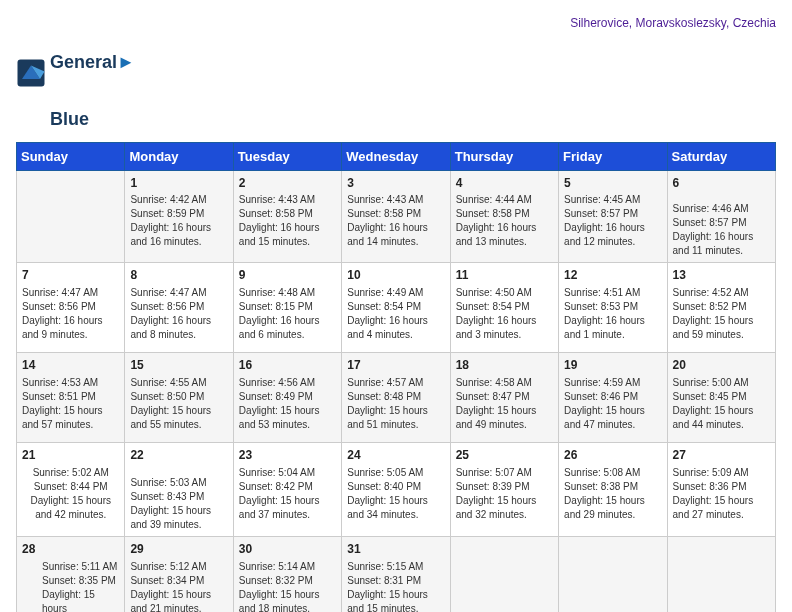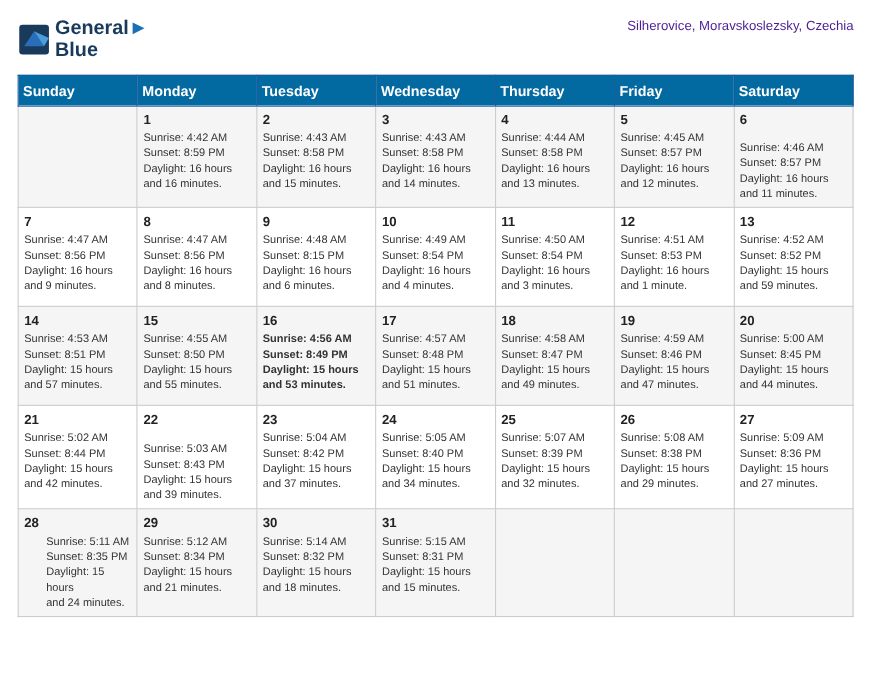--- a/index.html
+++ b/index.html
@@ -19,20 +19,21 @@
     .logo {
       display: flex;
       align-items: center;
       gap: 4px;
     }
     .logo-text {
       font-size: 18px;
       font-weight: bold;
       color: #1a3a5c;
       line-height: 1.1;
+      margin-top: 37px;
     }
     .logo-text .blue { color: #1a6fb5; }
     .logo-icon {
       width: 30px;
       height: 30px;
     }
     .title-block {
       text-align: right;
     }
     .month-title {
@@ -43,21 +44,21 @@
     .location {
       font-size: 12px;
       color: #4c1d95;
     }
     table {
       width: 100%;
       border-collapse: collapse;
       font-size: 11px;
     }
     thead th {
-      background-color: #0369a1;
+      background-color: #1d4ed8;
       color: #fff;
       padding: 6px 4px;
       text-align: left;
       font-size: 13px;
       font-weight: bold;
       border: 1px solid #1a5ca0;
     }
     tbody td {
       border: 1px solid #ccc;
       vertical-align: top;
@@ -225,21 +226,21 @@
         </td>
         <td>
           <span class="day-num">15</span>
           <div class="day-info" style="white-space: pre-line;">Sunrise: 4:55 AM
 Sunset: 8:50 PM
 Daylight: 15 hours
 and 55 minutes.</div>
         </td>
         <td>
           <span class="day-num">16</span>
-          <div class="day-info" style="white-space: pre-line; font-weight: bold;">Sunrise: 4:56 AM
+          <div class="day-info" style="white-space: pre-line;">Sunrise: 4:56 AM
 Sunset: 8:49 PM
 Daylight: 15 hours
 and 53 minutes.</div>
         </td>
         <td>
           <span class="day-num">17</span>
           <div class="day-info" style="white-space: pre-line;">Sunrise: 4:57 AM
 Sunset: 8:48 PM
 Daylight: 15 hours
 and 51 minutes.</div>
@@ -262,21 +263,21 @@
           <span class="day-num">20</span>
           <div class="day-info" style="white-space: pre-line;">Sunrise: 5:00 AM
 Sunset: 8:45 PM
 Daylight: 15 hours
 and 44 minutes.</div>
         </td>
       </tr>
       <tr>
         <td>
           <span class="day-num">21</span>
-          <div class="day-info" style="white-space: pre-line;">Sunrise: 5:02 AM
+          <div class="day-info" style="white-space: pre-line; text-align: center;">Sunrise: 5:02 AM
 Sunset: 8:44 PM
 Daylight: 15 hours
 and 42 minutes.</div>
         </td>
         <td>
           <span class="day-num">22</span>
           <div class="day-info" style="white-space: pre-line; margin-top: 12px;">Sunrise: 5:03 AM
 Sunset: 8:43 PM
 Daylight: 15 hours
 and 39 minutes.</div>

